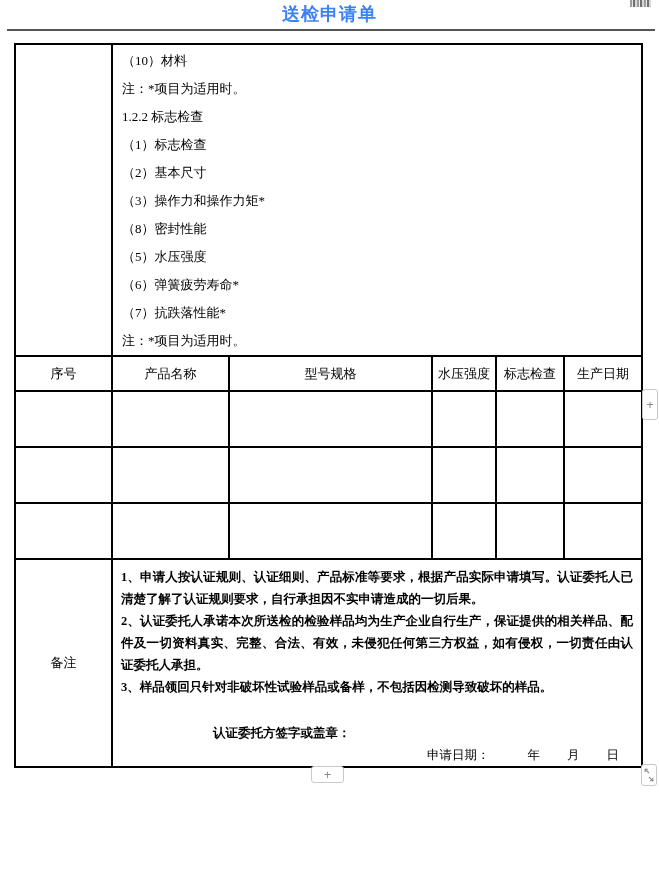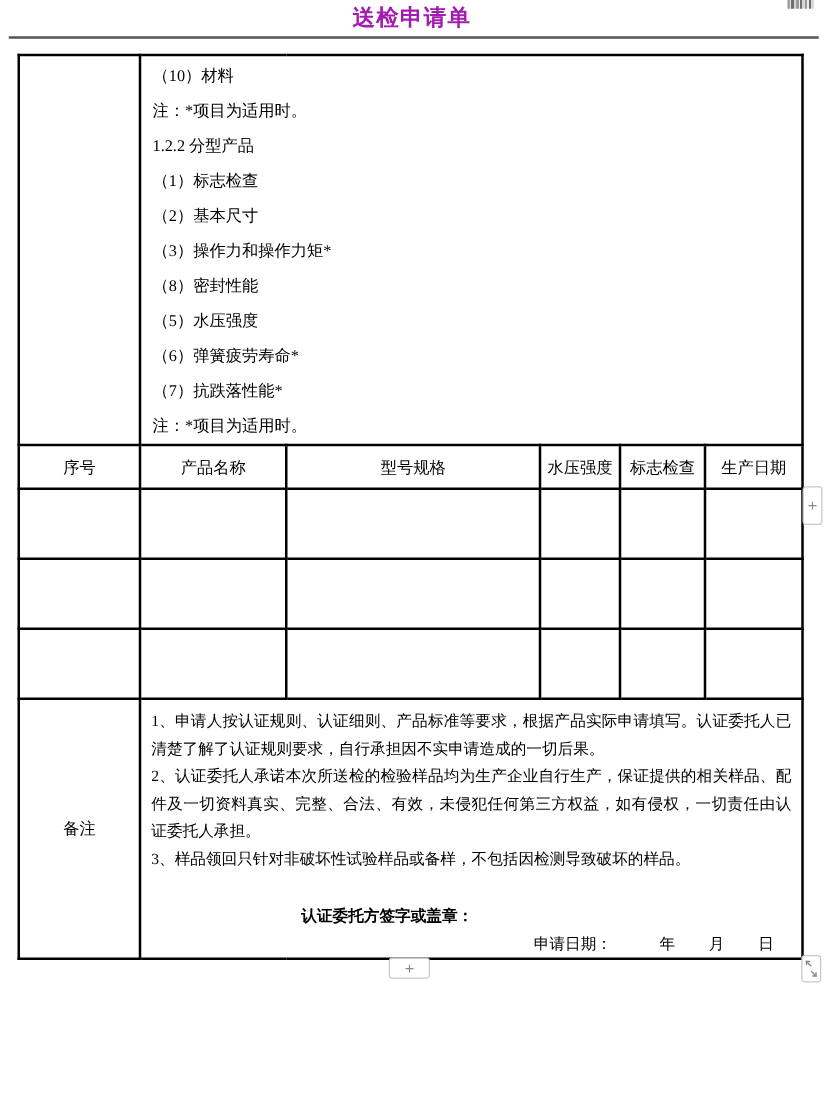--- a/index.html
+++ b/index.html
@@ -15,21 +15,21 @@
     position: absolute; top: 0; right: 8px; width: 21px; height: 7px;
     background:
       repeating-linear-gradient(90deg, #8a8a8a 0 2px, #e8e8e8 2px 3px, #555 3px 5px, #cfcfcf 5px 7px);
     opacity: .85;
   }
 
   .title {
     position: absolute; top: 2px; left: 0; width: 100%;
     margin: 0; text-align: center;
     font-size: 18px; font-weight: bold; letter-spacing: 1px;
-    color: #a21caf;
+    color: #3b82f6;
   }
   .title-rule {
     position: absolute; top: 29px; left: 7px; width: 648px; height: 0;
     border-top: 2px solid #555;
   }
 
   table.main-table {
     position: absolute; left: 14px; top: 43px;
     width: 627px;
     border-collapse: collapse; table-layout: fixed;
@@ -47,22 +47,22 @@
   .spec-line { height: 28px; line-height: 28px; white-space: nowrap; overflow: hidden; }
 
   tr.head-row { height: 35px; }
   .head-row th { text-align: center; vertical-align: middle; }
 
   tr.data-row { height: 56px; }
 
   tr.remarks-row { height: 207px; }
   td.remarks-label { text-align: center; vertical-align: middle; }
   td.remarks-content { vertical-align: top; padding: 6px 8px 0 8px; font-size: 12.5px; }
-  .para { line-height: 22px; word-break: break-all; text-align: justify; }
-  .sig-line { margin-top: 24px; margin-left: 120px; font-weight: bold; line-height: 22px; }
+  .para { line-height: 22px; word-break: break-all; text-align: justify; font-weight: bold; }
+  .sig-line { margin-top: 24px; margin-left: 92px; font-weight: bold; line-height: 22px; }
   .date-line { margin-left: 306px; font-weight: normal; line-height: 22px; white-space: nowrap; }
   .date-line .unit-y { margin-left: 38px; }
   .date-line .unit-m { margin-left: 27px; }
   .date-line .unit-d { margin-left: 27px; }
 
   .ctl-btn {
     position: absolute;
     display: flex; align-items: center; justify-content: center;
     background: #fff; border: 1px solid #c9c9c9; border-radius: 3px;
     color: #8a8a8a; font-size: 13px; line-height: 1;
@@ -92,21 +92,21 @@
         <col style="width:68px">
         <col style="width:78px">
     </colgroup>
 
     <tbody>
         <tr class="spec-row">
       <td></td>
       <td class="spec-content" colspan="5">
         <div class="spec-line">（10）材料</div>
         <div class="spec-line">注：*项目为适用时。</div>
-        <div class="spec-line">1.2.2 分型产品</div>
+        <div class="spec-line">1.2.2 标志检查</div>
         <div class="spec-line">（1）标志检查</div>
         <div class="spec-line">（2）基本尺寸</div>
         <div class="spec-line">（3）操作力和操作力矩*</div>
         <div class="spec-line">（8）密封性能</div>
         <div class="spec-line">（5）水压强度</div>
         <div class="spec-line">（6）弹簧疲劳寿命*</div>
         <div class="spec-line">（7）抗跌落性能*</div>
         <div class="spec-line">注：*项目为适用时。</div>
       </td>
     </tr>

